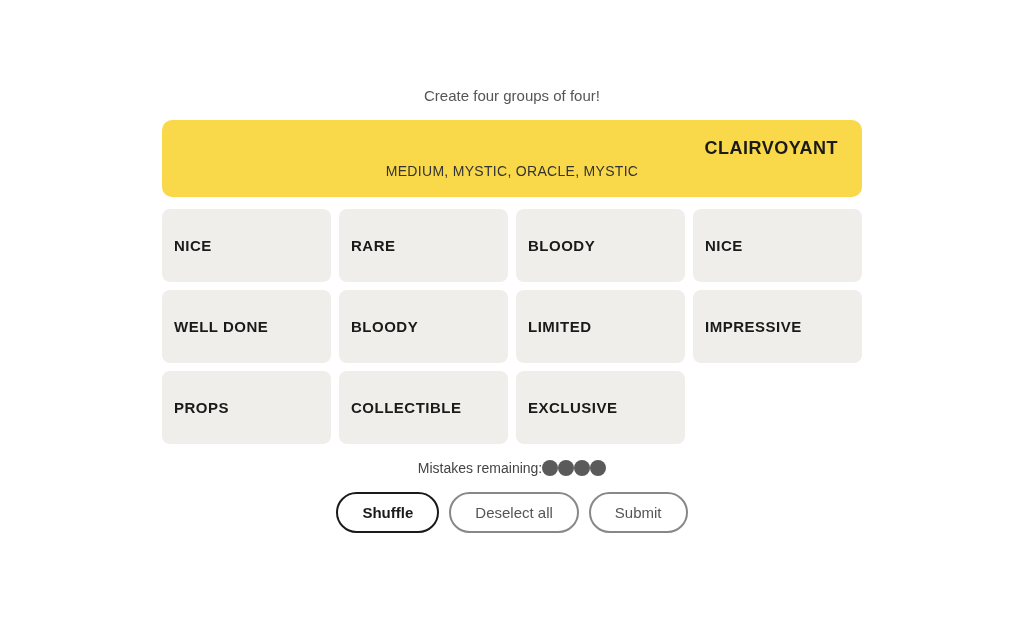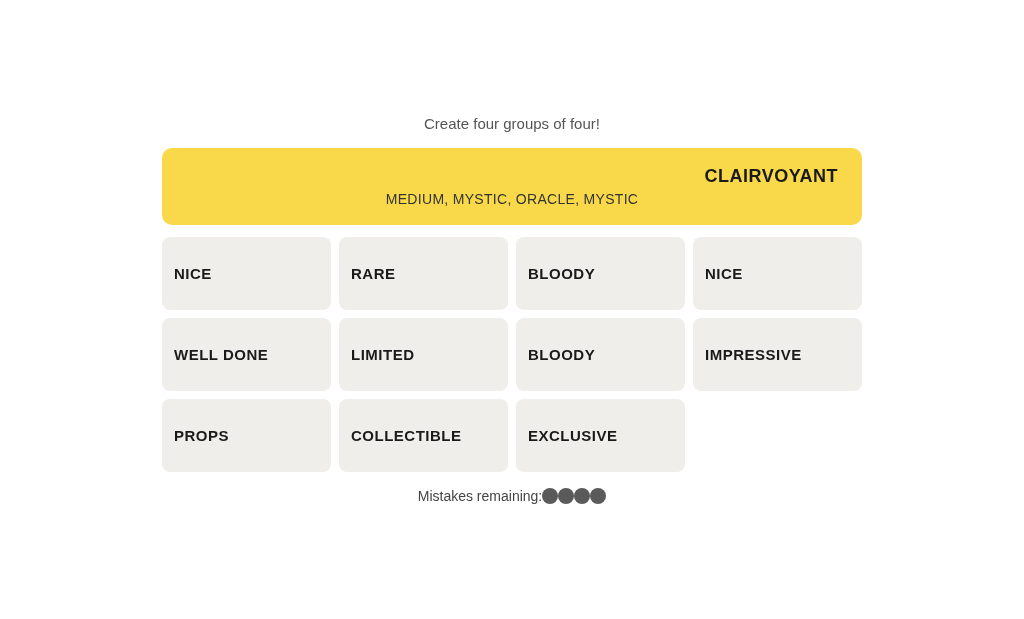--- a/index.html
+++ b/index.html
@@ -133,30 +133,35 @@
     <div class="solved-title">CLAIRVOYANT</div>
     <div class="solved-members">MEDIUM, MYSTIC, ORACLE, MYSTIC</div>
   </div>
 
   <div class="grid" id="tile-grid">
   <div class="tile">NICE</div>
       <div class="tile">RARE</div>
       <div class="tile">BLOODY</div>
       <div class="tile">NICE</div>
       <div class="tile">WELL DONE</div>
+      <div class="tile">BLOODY</div>
       <div class="tile">LIMITED</div>
-      <div class="tile">BLOODY</div>
       <div class="tile">IMPRESSIVE</div>
       <div class="tile">PROPS</div>
       <div class="tile">COLLECTIBLE</div>
       <div class="tile">EXCLUSIVE</div>
     </div>
 
   <div class="mistakes-row">
     <span>Mistakes remaining:</span>
     <span class="dot"></span>
     <span class="dot"></span>
     <span class="dot"></span>
     <span class="dot"></span>
   </div>
 
+  <div class="buttons-row">
+    <button class="btn btn-shuffle">Shuffle</button>
+    <button class="btn btn-deselect">Deselect all</button>
+    <button class="btn btn-submit">Submit</button>
+  </div>
 
 </div>
 
 </body></html>

